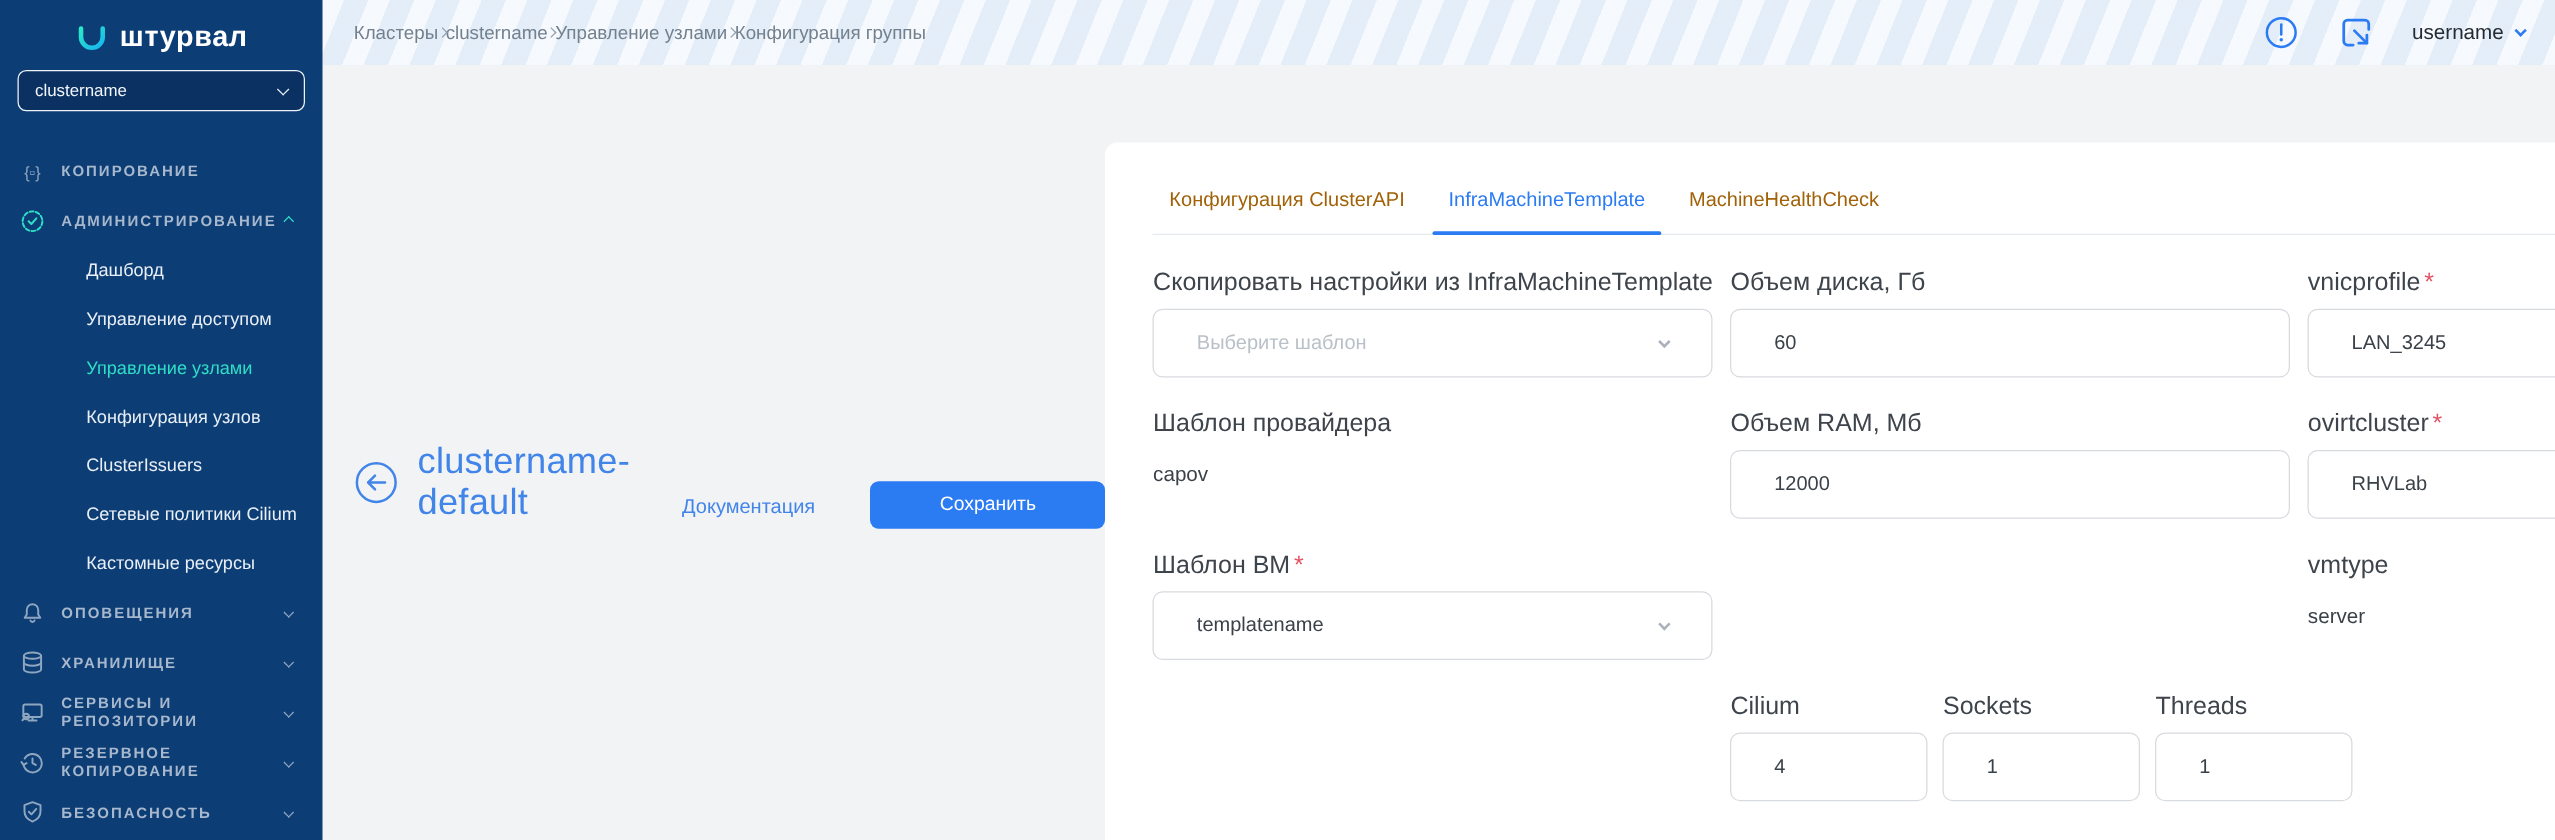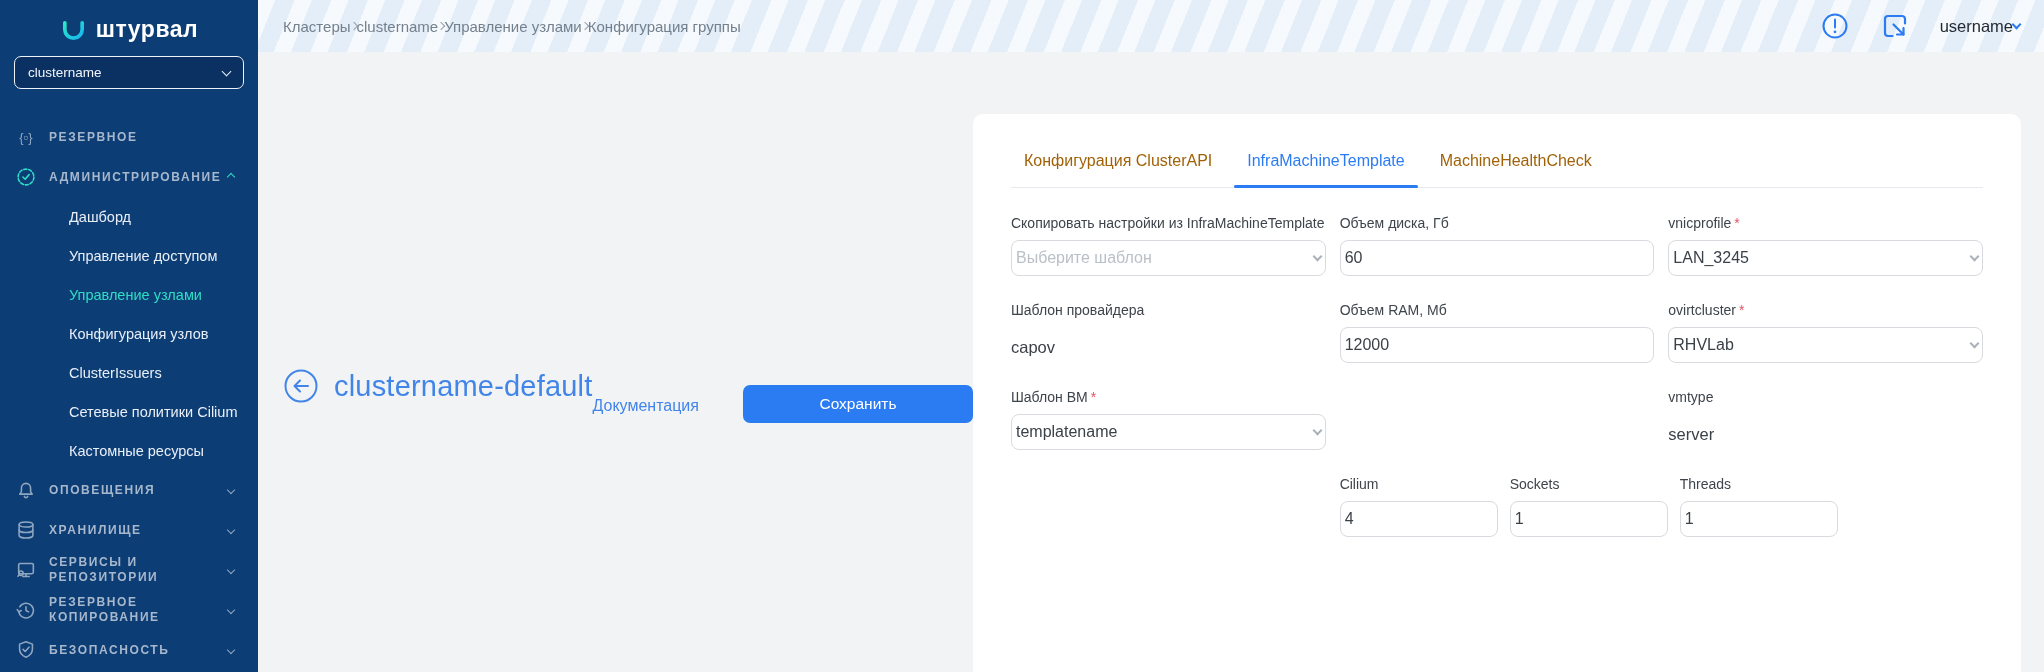--- a/index.html
+++ b/index.html
@@ -34,41 +34,41 @@
   .main { flex:1; display:flex; flex-direction:column; background:#f2f3f5; }
   .topbar { height:52px; flex:0 0 52px; display:flex; align-items:center; justify-content:space-between; padding:0 24px 0 25px;
     background-color:#ebf2fa;
     background-image:repeating-linear-gradient(112deg, rgba(255,255,255,.55) 0 16px, rgba(219,232,247,.45) 16px 34px);
   }
   .breadcrumbs { display:flex; align-items:center; gap:0; font-size:15px; color:#73808e; }
   .breadcrumbs .crumb { cursor:pointer; }
   .breadcrumbs .chev { color:#93a0ae; margin-top:-1px; }
   .top-actions { display:flex; align-items:center; gap:30px; }
   .icon-btn { display:flex; align-items:center; cursor:pointer; }
-  .user-menu { display:flex; align-items:center; cursor:pointer; font-size:16.5px; color:#232b33; }
+  .user-menu { display:flex; align-items:center; gap:10px; cursor:pointer; font-size:16.5px; color:#232b33; }
   .user-menu .chev { color:#2b7bf3; width:7px; height:7px; margin-top:-4px; }
 
   .page { flex:1; padding:0 23px 0 25px; display:flex; overflow:hidden; }
   .page-head { margin-top:48px; display:flex; align-items:center; }
   .back-btn { width:36px; height:36px; border-radius:50%; border:0; background:transparent; margin-right:15px; cursor:pointer; display:flex; align-items:center; justify-content:center; padding:0; }
   .page-title { font-size:29px; font-weight:500; color:#4285e9; letter-spacing:.2px; }
   .head-spacer { flex:1; }
   .doc-link { font-size:16px; color:#4285e9; cursor:pointer; margin-right:44px; position:relative; top:20px; text-decoration:none; }
   .save-btn { width:230px; height:38px; border:0; border-radius:7px; background:#2b7bf3; color:#fff; font-size:15.5px; font-family:inherit; cursor:pointer; position:relative; top:18px; }
 
   .card { margin-top:62px; background:#fff; border-radius:10px 10px 0 0; padding:38px 38px 40px; flex:1 0 auto; }
   .tabs { display:flex; gap:9px; border-bottom:1px solid #e6e9ed; }
   .tab { padding:0 13px 17px; font-size:16px; color:#a16207; cursor:pointer; position:relative; white-space:nowrap; }
   .tab.active { color:#2b7bf3; }
   .tab.active::after { content:""; position:absolute; left:0; right:0; bottom:-1px; height:3px; border-radius:2px; background:#2b7bf3; }
 
   .form-grid { margin-top:27px; display:grid; grid-template-columns:1fr 1fr 1fr; column-gap:14px; row-gap:26px; }
-  .field-label { display:block; font-size:14px; color:#3e444b; margin-bottom:9px; }
+  .field-label { display:block; font-size:20px; color:#3e444b; margin-bottom:9px; }
   .req { color:#e35162; margin-left:3px; }
-  .control { height:36px; width:100%; border:1px solid #d7dadf; border-radius:8px; background:#fff; font-size:16px; color:#3b4148; padding:0 4px; font-family:inherit; }
+  .control { height:55px; width:100%; border:1px solid #d7dadf; border-radius:8px; background:#fff; font-size:16px; color:#3b4148; padding:0 34px; font-family:inherit; }
   input.control { outline:none; }
   .select { display:flex; align-items:center; justify-content:space-between; cursor:pointer; }
   .select .chev { color:#aab1b9; width:7px; height:7px; margin-top:-3px; }
   .select .ph { color:#b9c0c7; }
   .static-value { font-size:16.5px; color:#3b4148; padding-top:11px; }
   .small-row { grid-column:2 / 4; display:flex; gap:12px; }
   .small-field { width:158px; }
 </style>
 </head>
 <body>
@@ -89,21 +89,21 @@
   </div>
 
   <div class="cluster-select">
     <span>clustername</span>
     <span class="chev"></span>
   </div>
 
   <nav class="nav">
     <div class="nav-section">
       <span class="icon glyph">{▫}</span>
-      <span class="slabel">РЕЗЕРВНОЕ</span>
+      <span class="slabel">КОПИРОВАНИЕ</span>
     </div>
 
     <div class="nav-section">
       <span class="icon">
         <svg class="sicon teal" width="22" height="22" viewBox="0 0 24 24">
           <circle cx="12" cy="12" r="8.6" stroke-dasharray="3.4 2"></circle>
           <path d="M8.6 12 l2.4 2.4 l4.4 -5"></path>
         </svg>
       </span>
       <span class="slabel">АДМИНИСТРИРОВАНИЕ</span>

